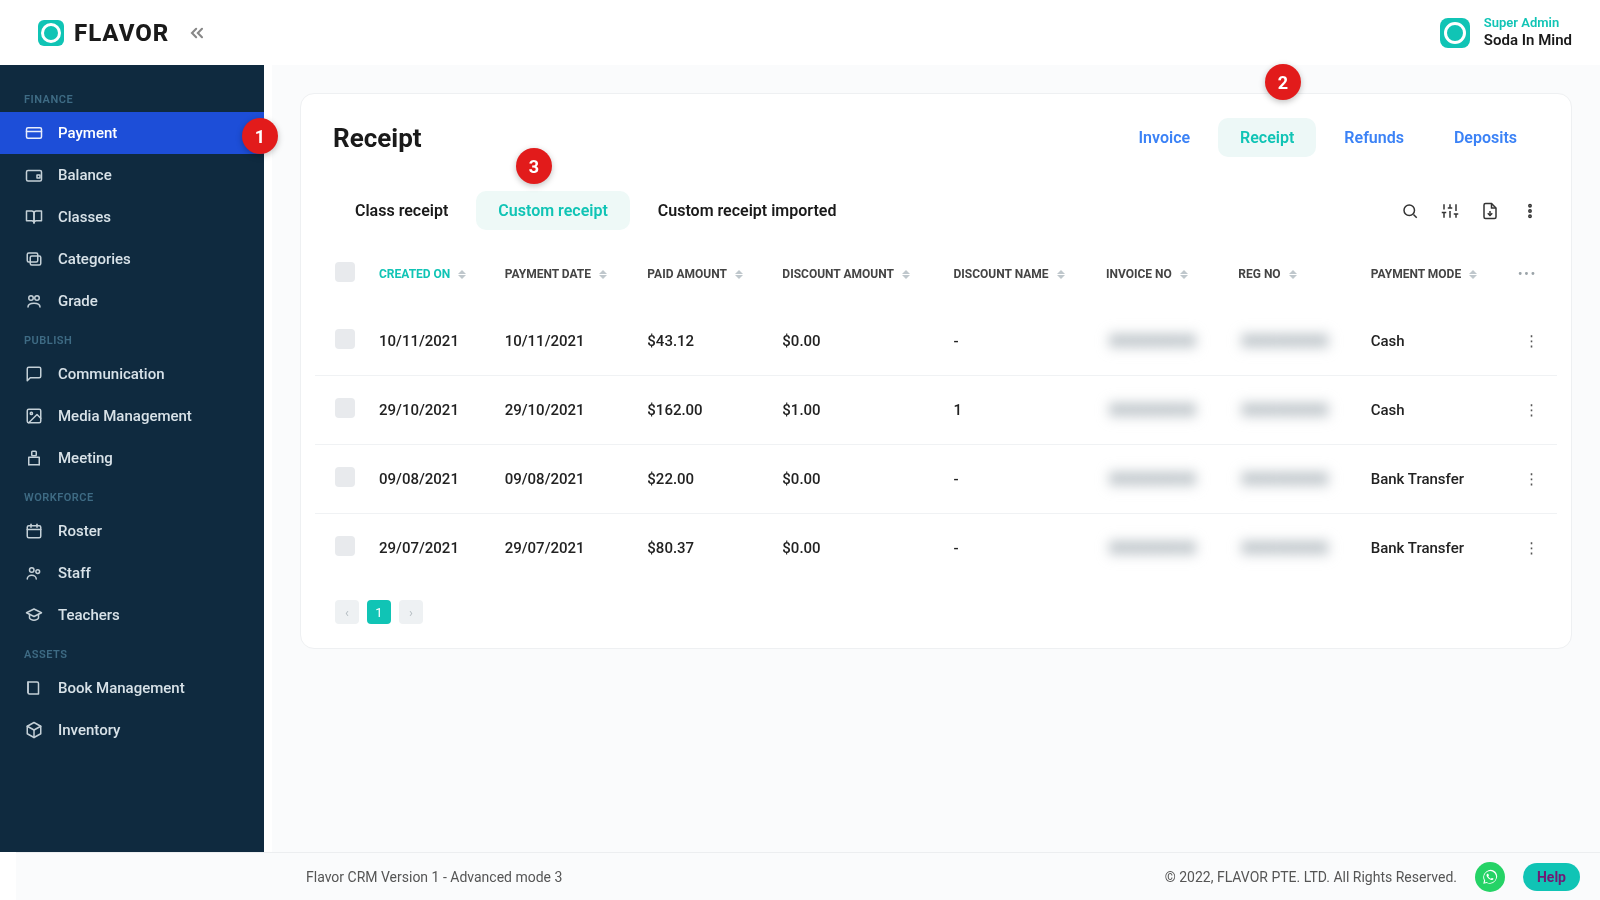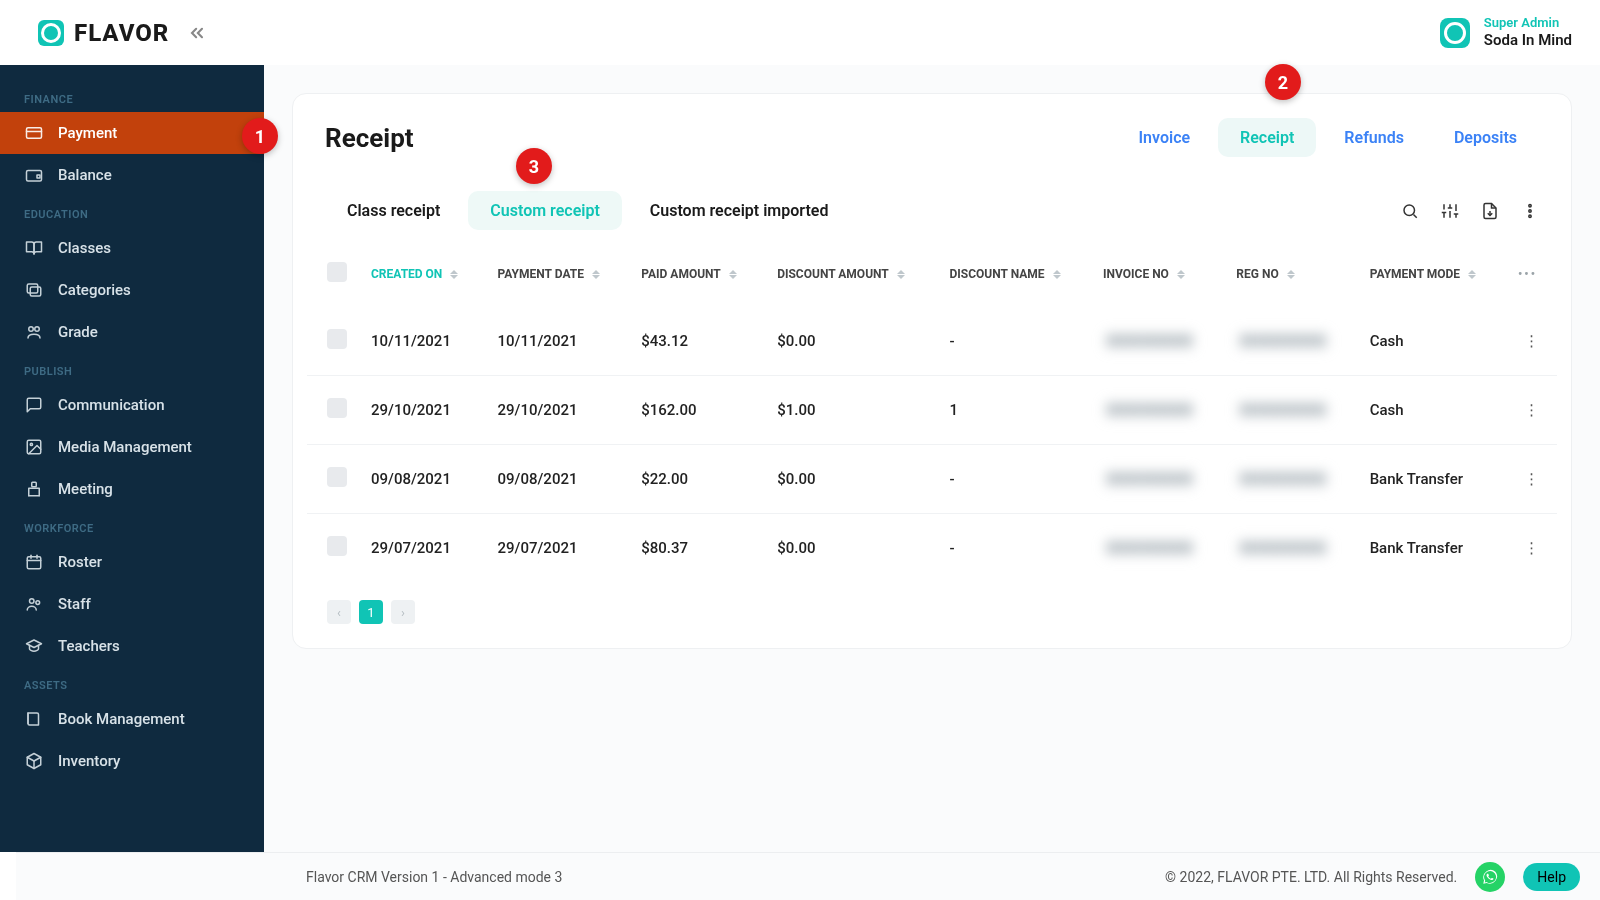--- a/index.html
+++ b/index.html
@@ -38,36 +38,36 @@
   .avatar {
     width: 30px; height: 30px; border-radius: 8px; background: #10c4b5;
     display:flex; align-items:center; justify-content:center;
   }
   .avatar::before{ content:""; width:16px; height:16px; border:3px solid #fff; border-radius:50%;}
   .user-text { text-align: left; line-height:1.25;}
   .user-role { color: #10c4b5; font-size: 13px; font-weight:600;}
   .user-name { color: #1a1a1a; font-size: 15px; font-weight:600;}
 
   
-  .layout { display: flex; height: calc(100% - 65px - 48px); }
+  .layout { display: flex; height: calc(100% - 65px - 48px); gap: 8px; }
   .sidebar {
     width: 264px; background: #0f2a3f; color: #c7d3db;
     padding-top: 16px; overflow-y:auto;
     flex-shrink:0;
   }
   .side-heading {
     padding: 12px 24px 6px; font-size: 11px; letter-spacing: .5px;
     color: #3e6b84; font-weight:600;
   }
   .side-item {
     display: flex; align-items: center; gap: 14px;
     padding: 12px 24px; font-size: 15px; font-weight:500;
     color: #d8e2e8; cursor: pointer; position:relative;
   }
-  .side-item.active { background: #c2410c; color:#fff; }
+  .side-item.active { background: #1d4ed8; color:#fff; }
   .side-icon { width:20px; display:flex; align-items:center; justify-content:center; opacity:.9;}
   .side-icon svg { width:18px; height:18px; stroke:currentColor; fill:none; stroke-width:2; }
 
   .main {
     flex:1; padding: 28px 28px 24px 28px; background:#fafbfc;
     overflow:auto;
   }
   .card {
     background:#fff; border-radius:14px; border:1px solid #eef0f2;
   }
@@ -141,21 +141,21 @@
     height:48px; background:#fafbfc; border-top:1px solid #eceef0;
     display:flex; align-items:center; justify-content:space-between;
     padding: 0 20px 0 290px; font-size:14px; color:#555;
   }
   .footer-right{ display:flex; align-items:center; gap:18px;}
   .wa-badge{
     width:30px;height:30px;border-radius:50%;background:#25d366;color:#fff;
     display:flex;align-items:center;justify-content:center;font-size:16px;
   }
   .help-badge{
-    padding:6px 14px;border-radius:20px;background:#10c4b5;color:#000000;font-weight:400;
+    padding:6px 14px;border-radius:20px;background:#10c4b5;color:#701a75;font-weight:700;
     font-size:14px;
   }
 
   
   .callout {
     position:absolute; width:36px;height:36px;border-radius:50%;
     background:#e21b1b; color:#fff; font-weight:700; font-size:18px;
     display:flex;align-items:center;justify-content:center;
     box-shadow:0 2px 6px rgba(0,0,0,.25);
     z-index:50;
@@ -201,21 +201,20 @@
       </div>
       <div class="side-item">
         <span class="side-icon">
           <svg width="18" height="18" viewBox="0 0 24 24" fill="none" stroke="currentColor" stroke-width="2" stroke-linecap="round" stroke-linejoin="round">
             <rect x="2" y="6" width="20" height="14" rx="2"></rect>
             <path d="M16 12h4v4h-4z"></path>
           </svg>
         </span>
         <span>Balance</span>
       </div>
-      <div class="side-heading">EDUCATION</div>
       <div class="side-item">
         <span class="side-icon">
           <svg width="18" height="18" viewBox="0 0 24 24" fill="none" stroke="currentColor" stroke-width="2" stroke-linecap="round" stroke-linejoin="round">
             <path d="M2 4h7a3 3 0 0 1 3 3v13a3 3 0 0 0-3-3H2z"></path>
             <path d="M22 4h-7a3 3 0 0 0-3 3v13a3 3 0 0 1 3-3h7z"></path>
           </svg>
         </span>
         <span>Classes</span>
       </div>
       <div class="side-item">

